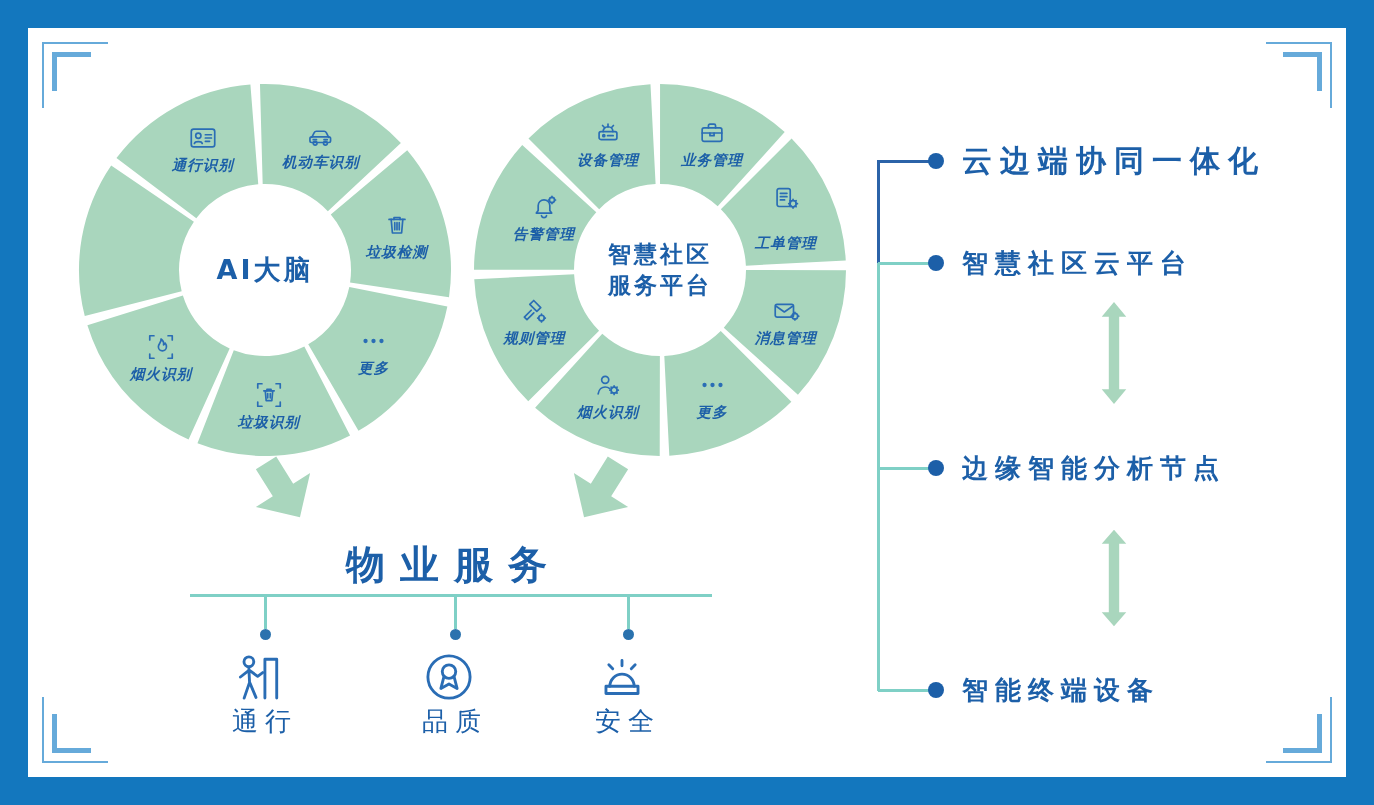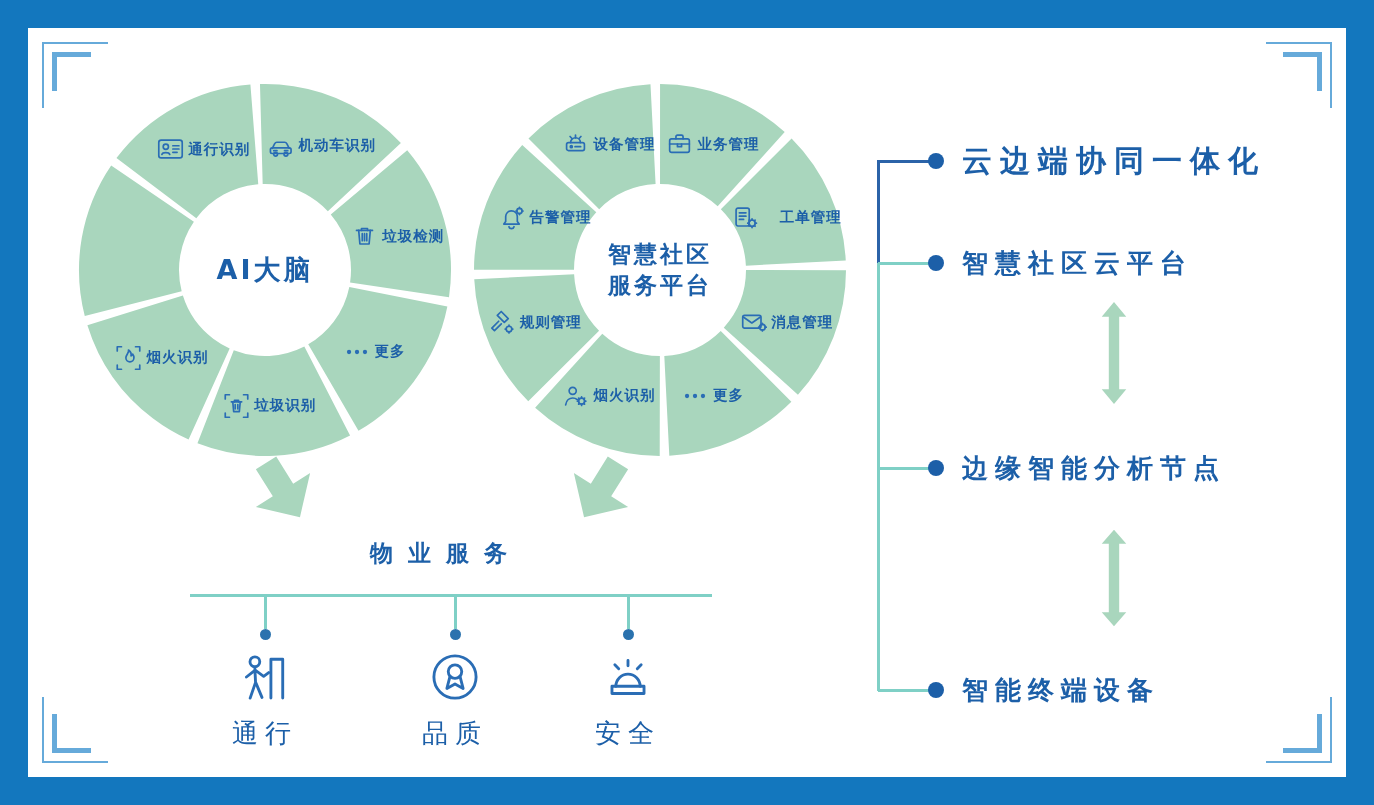--- a/index.html
+++ b/index.html
@@ -25,35 +25,35 @@
   .corner.br { right:42px; bottom:42px; transform:scale(-1,-1); }
 
   
   .donut { position:absolute; width:376px; height:376px; }
   #donut-ai { left:77px; top:82px; }
   #donut-platform { left:472px; top:82px; }
   .donut-center { position:absolute; inset:0; display:flex; flex-direction:column;
     align-items:center; justify-content:center; font-weight:bold;
     color:var(--blue,#1c5fa8); letter-spacing:3px; line-height:1.35; text-align:center; }
   .seg-label { position:absolute; transform:translate(-50%,-50%); display:flex;
-    align-items:center; gap:3px; pointer-events:none; }
+    flex-direction:column; align-items:center; gap:3px; pointer-events:none;font-style:italic; }
   .seg-text { font-size:14.5px; font-weight:700; color:var(--blue,#1c5fa8);
     white-space:nowrap; letter-spacing:1px; }
 
   
   .down-arrow { position:absolute; }
   .empower { position:absolute; left:352px; top:480px; width:196px; text-align:center;
     font-size:21px; font-weight:700; color:var(--icon,#2a6db5); letter-spacing:13px; white-space:nowrap; }
-  .service-title { position:absolute; left:276px; top:538px; width:340px; text-align:center;
-    font-size:23px; font-weight:800; color:var(--blue,#1c5fa8); letter-spacing:15px; white-space:nowrap; }
+  .service-title { position:absolute; left:284px; top:538px; width:340px; text-align:center;
+    font-size:39px; font-weight:800; color:var(--blue,#1c5fa8); letter-spacing:15px; white-space:nowrap; }
   .hline { position:absolute; left:190px; top:594px; width:522px; height:3px; background:var(--teal,#7fd0c6); }
   .drop { position:absolute; top:596px; width:2.5px; height:33px; background:var(--teal,#7fd0c6); }
   .drop-dot { position:absolute; top:629px; width:11px; height:11px; border-radius:50%; background:var(--dot,#2a72ae); }
   .svc { position:absolute; top:650px; transform:translateX(-50%); display:flex;
-    flex-direction:column; align-items:center; gap:12px; }
+    flex-direction:column; gap:0; }
   .svc-label { font-size:26px; font-weight:500; color:var(--blue,#1c5fa8); letter-spacing:7px; white-space:nowrap; }
 
   
   .vline { position:absolute; left:877px; width:2.5px; }
   #vline-blue { top:160px; height:104px; background:var(--connector,#2b63a8); }
   #vline-teal { top:263px; height:428px; background:var(--teal,#7fd0c6); }
   .stub { position:absolute; left:878px; width:51px; height:2.5px; }
   .bullet { position:absolute; left:928px; width:16px; height:16px; border-radius:50%; background:var(--blue,#1c5fa8); }
   .right-label { position:absolute; left:962px; transform:translateY(-50%); font-size:26px;
     font-weight:700; color:var(--blue,#1c5fa8); letter-spacing:7px; white-space:nowrap; }

